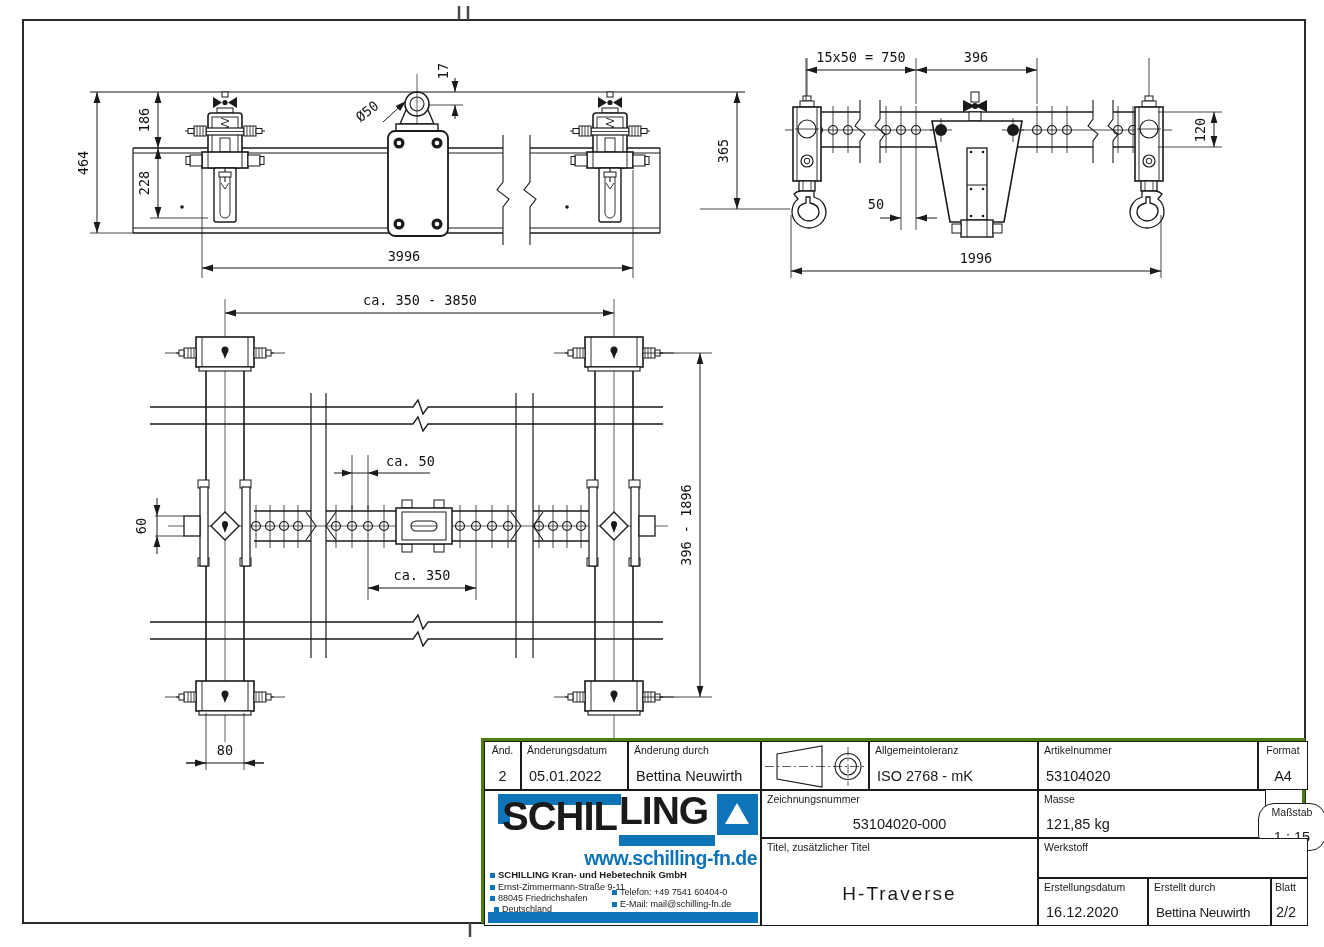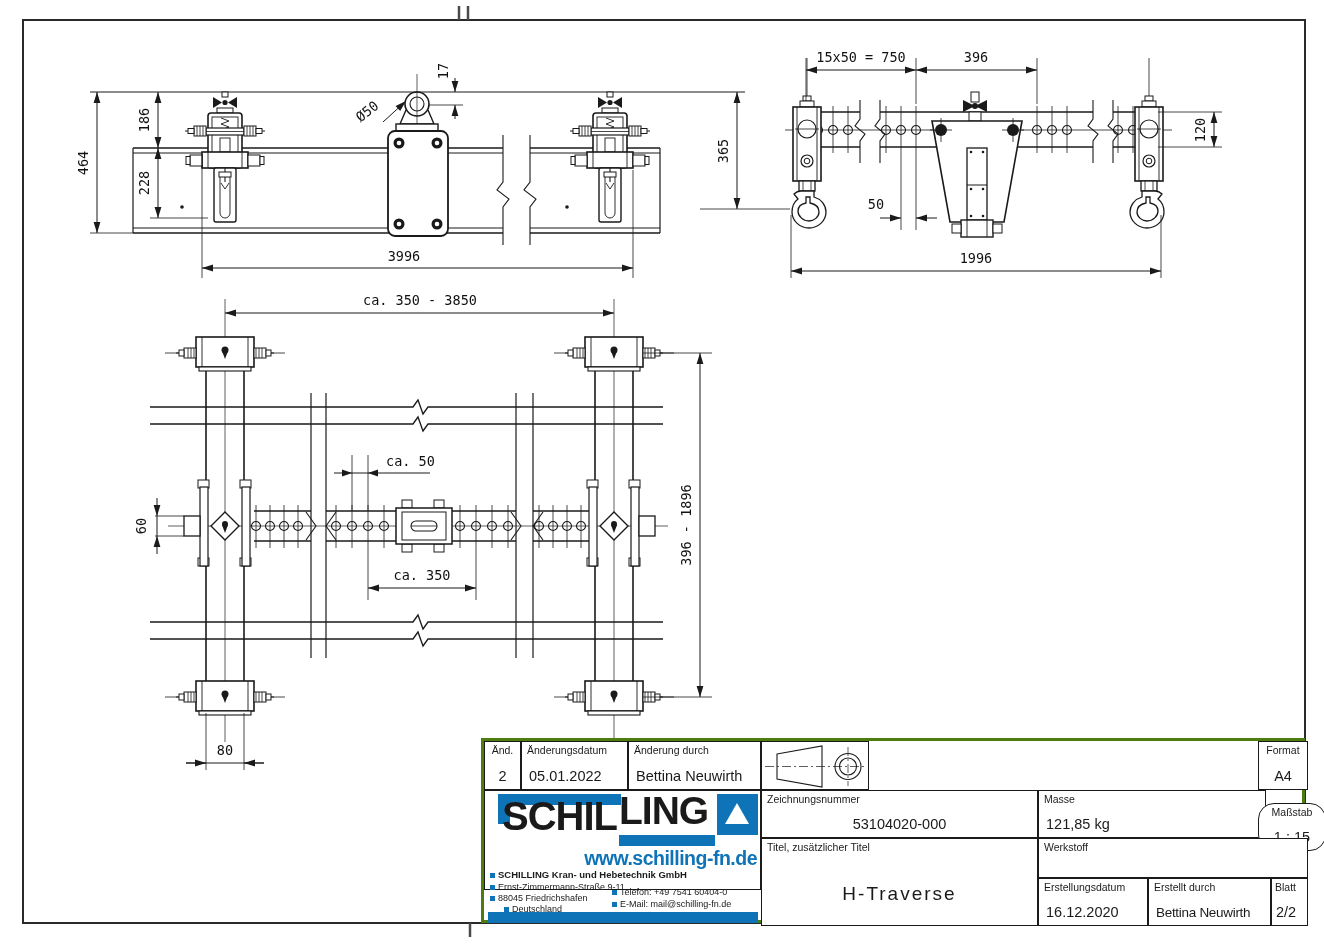--- a/index.html
+++ b/index.html
@@ -419,20 +419,28 @@
   </div>
   <div class="cell" style="left:277px;top:0;width:108px;height:49px;">
     <svg width="106" height="47" viewBox="0 0 106 47">
       <path d="M15,12 L60,4 L60,45 L15,37 z" fill="none" stroke="#1a1a1a" stroke-width="1.1"></path>
       <line x1="3" y1="24.5" x2="104" y2="24.5" stroke="#1a1a1a" stroke-width=".7" stroke-dasharray="9 3 2 3"></line>
       <line x1="86" y1="5" x2="86" y2="44" stroke="#1a1a1a" stroke-width=".7" stroke-dasharray="9 3 2 3"></line>
       <circle cx="86" cy="24.5" r="13" fill="none" stroke="#1a1a1a" stroke-width="1.1"></circle>
       <circle cx="86" cy="24.5" r="8.5" fill="none" stroke="#1a1a1a" stroke-width="1.1"></circle>
     </svg>
   </div>
+  <div class="cell" style="left:385px;top:0;width:169px;height:49px;">
+    <div class="lb">Allgemeintoleranz</div>
+    <div class="vl">ISO 2768 - mK</div>
+  </div>
+  <div class="cell" style="left:554px;top:0;width:220px;height:49px;">
+    <div class="lb">Artikelnummer</div>
+    <div class="vl">53104020</div>
+  </div>
   <div class="cell" style="left:774px;top:0;width:50px;height:49px;padding-left:8px;">
     <div class="lb ctr">Format</div>
     <div class="vl ctr">A4</div>
   </div>
 
   <div class="cell" style="left:277px;top:49px;width:277px;height:48px;">
     <div class="lb">Zeichnungsnummer</div>
     <div class="vl ctr">53104020-000</div>
   </div>
   <div class="cell" style="left:554px;top:49px;width:228px;height:48px;">
@@ -459,33 +467,33 @@
   </div>
   <div class="cell" style="left:664px;top:137px;width:123px;height:48px;">
     <div class="lb">Erstellt durch</div>
     <div class="vl" style="font-size:13.5px;letter-spacing:-0.3px;">Bettina Neuwirth</div>
   </div>
   <div class="cell" style="left:787px;top:137px;width:37px;height:48px;">
     <div class="lb" style="left:3px;">Blatt</div>
     <div class="vl" style="left:4px;">2/2</div>
   </div>
 
-  <div id="logo" class="cell" style="left:0;top:49px;width:277px;height:100px;">
+  <div id="logo" class="cell" style="left:0;top:49px;width:277px;height:136px;">
     <div class="abs blue" style="left:13px;top:3px;width:12px;height:30px;"></div>
     <div class="abs blue" style="left:13px;top:3px;width:123px;height:11px;"></div>
     <div class="abs schil" style="left:17px;top:5px;">SCHIL</div>
     <div class="abs ling" style="left:134px;top:0px;">LING</div>
     <div class="abs blue" style="left:134px;top:44px;width:96px;height:11px;"></div>
     <div class="abs blue" style="left:232px;top:3px;width:41px;height:41px;">
       <div class="tri" style="position:absolute;left:8px;top:9px;"></div>
     </div>
     <div class="abs url" style="right:3px;top:56px;">www.schilling-fn.de</div>
     <div class="abs gm" style="left:5px;top:78px;"><span class="bt"></span><span>SCHILLING Kran- und Hebetechnik GmbH</span></div>
     <div class="abs ad" style="left:5px;top:91px;"><span class="bt"></span><span>Ernst-Zimmermann-Straße 9-11</span></div>
     <div class="abs ad" style="left:5px;top:102px;"><span class="bt"></span><span>88045 Friedrichshafen</span></div>
-    <div class="abs ad" style="left:19px;top:113px;"><span class="bt"></span><span>Deutschland</span></div>
+    <div class="abs ad" style="left:9px;top:113px;"><span class="bt"></span><span>Deutschland</span></div>
     <div class="abs ad" style="left:127px;top:96px;"><span class="bt"></span><span>Telefon: +49 7541 60404-0</span></div>
     <div class="abs ad" style="left:127px;top:108px;"><span class="bt"></span><span>E-Mail: mail@schilling-fn.de</span></div>
     <div class="abs blue" style="left:3px;top:121px;width:270px;height:11px;"></div>
   </div>
 </div>
 
 </div>
 
 </body></html>

